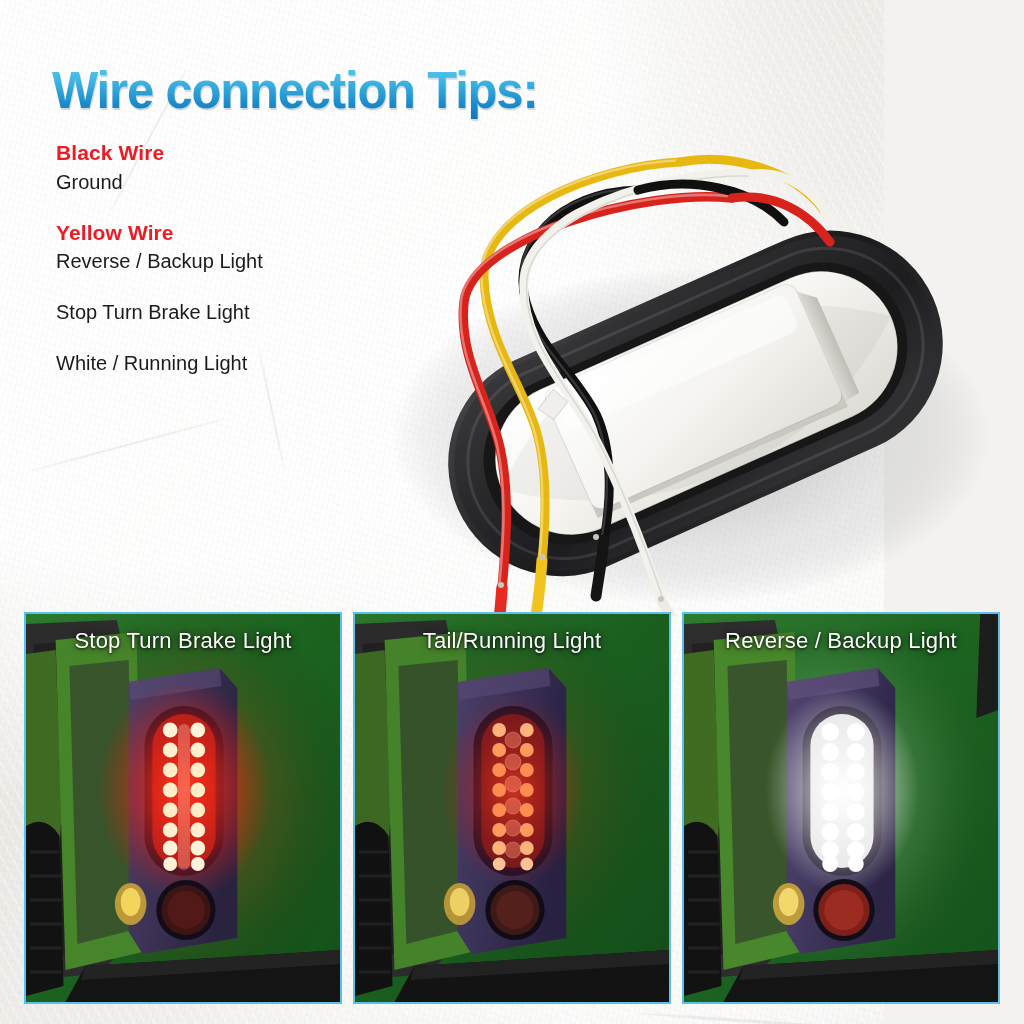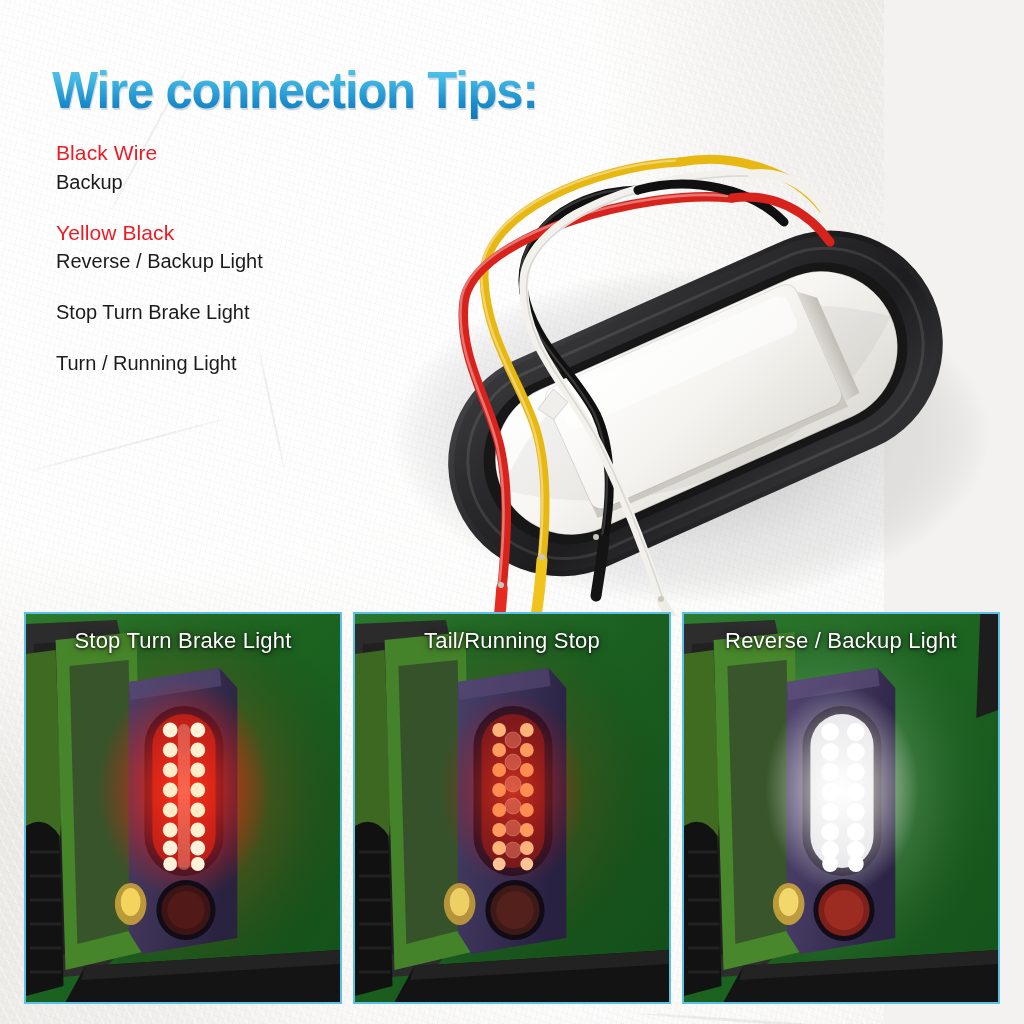--- a/index.html
+++ b/index.html
@@ -35,21 +35,21 @@
     -webkit-background-clip:text;background-clip:text;color:transparent;
     -webkit-text-fill-color:transparent;
     filter:drop-shadow(1px 2px 0 rgba(140,160,175,.38));
     white-space:nowrap;
   }
 
   
   #legend{position:absolute;left:56px;top:140px;width:330px;}
   .wire-row{margin-bottom:25px;}
   .wire-name{
-    color:#ec1c24;font-size:21px;font-weight:normal;line-height:1.22;
+    color:#ec1c24;font-size:21px;font-weight:bold;line-height:1.22;
     letter-spacing:.1px;
   }
   .wire-func{
     color:#1b1b1b;font-size:20px;line-height:1.3;margin-top:3px;letter-spacing:0;
   }
 
   
   #product{position:absolute;left:360px;top:96px;width:664px;height:520px;}
   #product svg{display:block;}
 
@@ -76,31 +76,31 @@
   <div class="streak" style="left:110px;top:210px;width:160px;height:2px;transform:rotate(-62deg);"></div>
   <div class="streak" style="left:260px;top:350px;width:120px;height:2px;transform:rotate(78deg);"></div>
   <div class="streak" style="left:30px;top:470px;width:200px;height:2px;transform:rotate(-15deg);"></div>
   <div class="streak" style="left:640px;top:1012px;width:240px;height:3px;transform:rotate(4deg);"></div>
 
   <div id="title">Wire connection Tips:</div>
 
   <div id="legend">
     <div class="wire-row">
       <div class="wire-name">Black Wire</div>
-      <div class="wire-func">Backup</div>
+      <div class="wire-func">Ground</div>
     </div>
     <div class="wire-row">
-      <div class="wire-name">Yellow Black</div>
+      <div class="wire-name">Yellow Wire</div>
       <div class="wire-func">Reverse / Backup Light</div>
     </div>
     <div class="wire-row">
       <div class="wire-func">Stop Turn Brake Light</div>
     </div>
     <div class="wire-row">
-      <div class="wire-func">Turn / Running Light</div>
+      <div class="wire-func">White / Running Light</div>
     </div>
   </div>
 
   <div id="product">
     <svg viewBox="0 0 664 520" width="664" height="520" aria-hidden="true">
       <defs>
         <linearGradient id="bezelG" x1="0" y1="0" x2="0.6" y2="1">
           <stop offset="0%" stop-color="#3b3b3e"></stop>
           <stop offset="35%" stop-color="#2a2a2c"></stop>
           <stop offset="70%" stop-color="#1d1d1f"></stop>
@@ -366,21 +366,21 @@
             <circle cx="160" cy="236" r="8"></circle>
         </g>
         <circle cx="162" cy="296" r="30" fill="#110b16"></circle>
         <circle cx="162" cy="296" r="25" fill="#3d1a18"></circle>
         <circle cx="162" cy="296" r="19" fill="#5a221e" opacity=".8"></circle>
         <ellipse cx="106" cy="290" rx="16" ry="21" fill="#c39c38" opacity=".9"></ellipse>
         <ellipse cx="106" cy="288" rx="10" ry="14" fill="#ecd064"></ellipse>
         <path d="M60 352 L318 336 L318 388 L40 388 Z" fill="#131313"></path>
         <path d="M60 352 L318 336 L318 350 L56 366 Z" fill="#222222"></path>
       </svg>
-      <div class="panel-caption">Tail/Running Stop</div>
+      <div class="panel-caption">Tail/Running Light</div>
     </div>
 
     <div class="panel">
       <svg viewBox="0 0 318 388" preserveAspectRatio="none" width="100%" height="100%">
         <defs>
           <linearGradient id="wall3" x1="0" y1="0" x2="1" y2="1">
             <stop offset="0%" stop-color="#2d7c2e"></stop>
             <stop offset="45%" stop-color="#1d6521"></stop>
             <stop offset="100%" stop-color="#14511a"></stop>
           </linearGradient>

